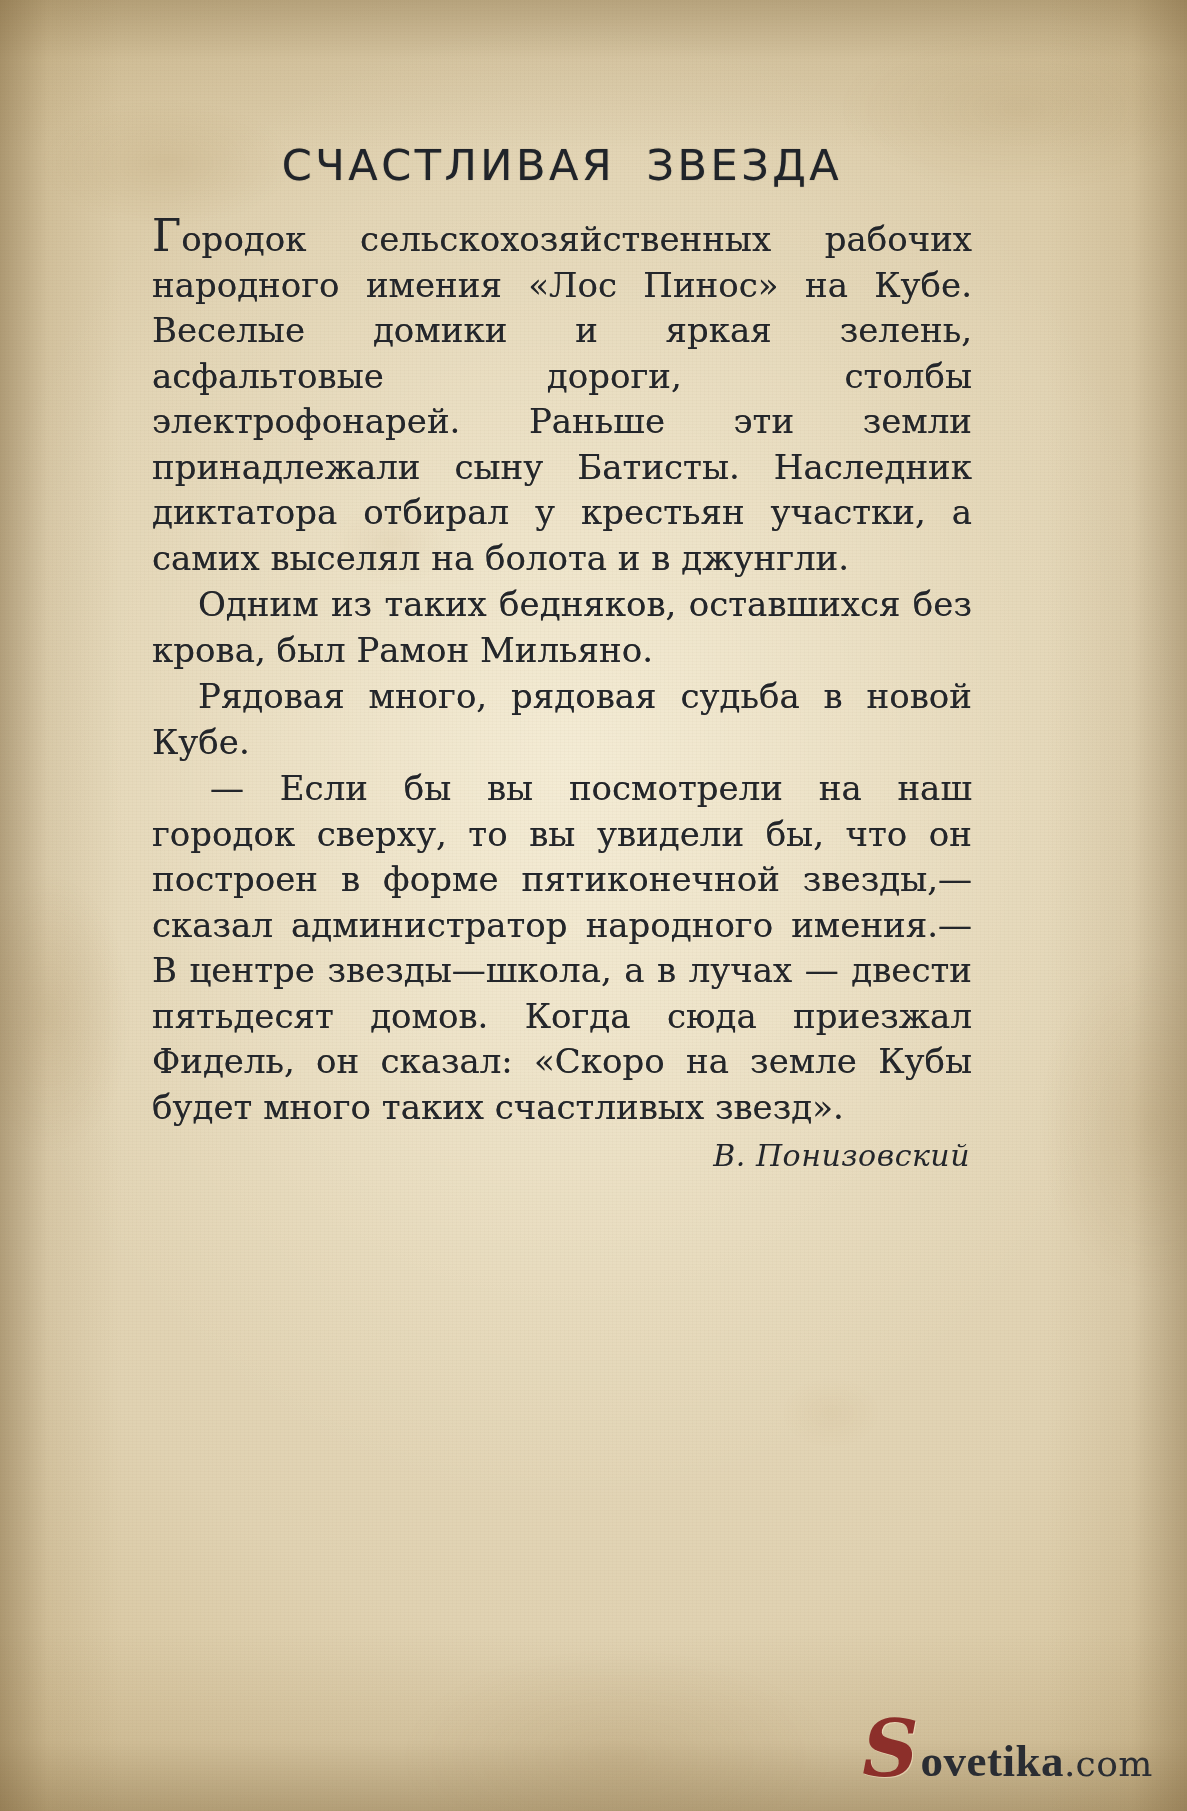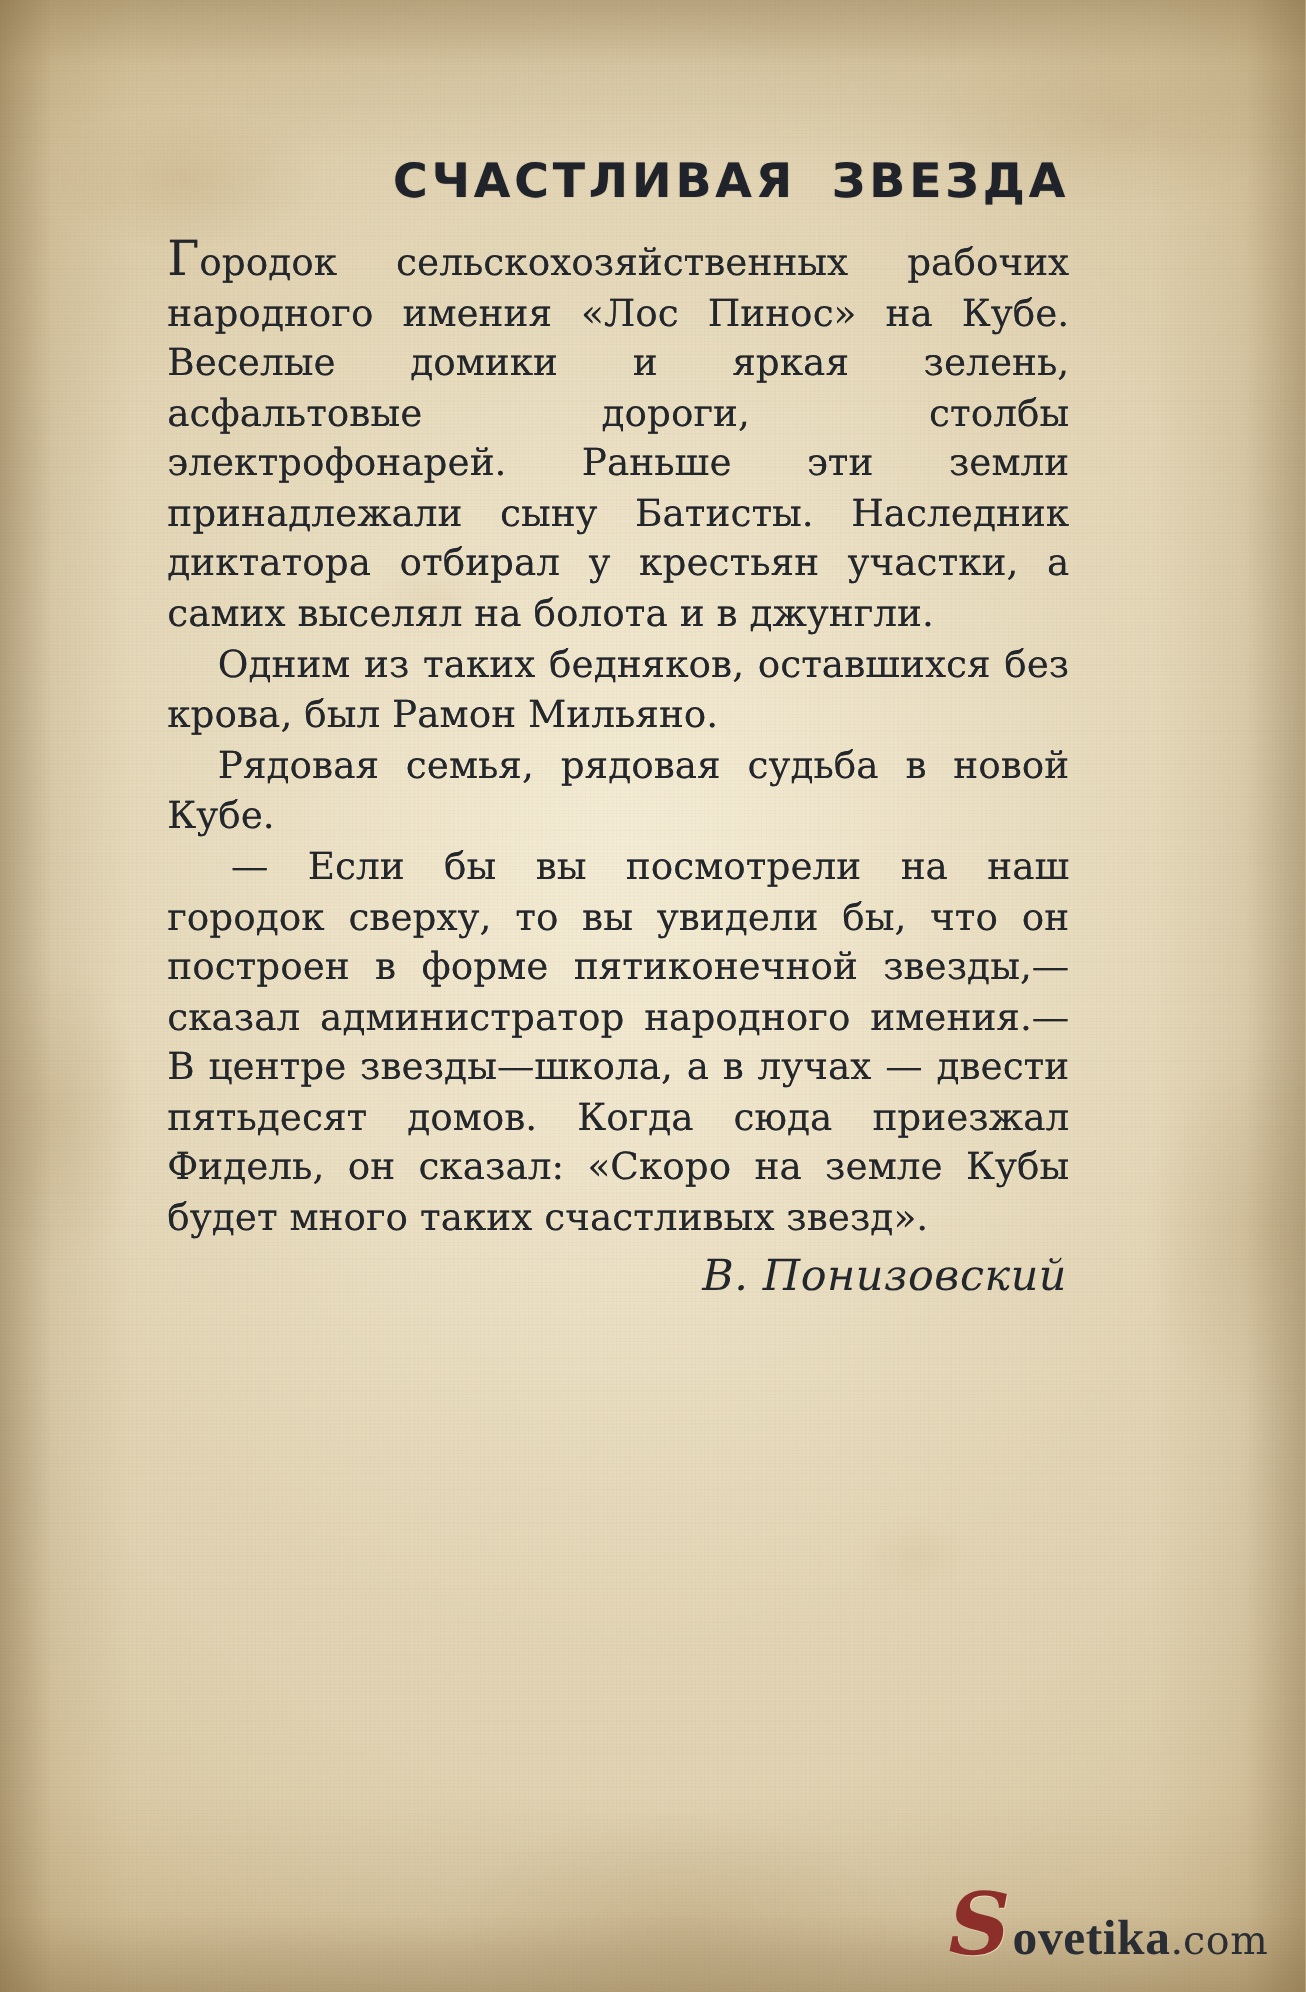--- a/index.html
+++ b/index.html
@@ -64,25 +64,25 @@
   
   .content {
     position: absolute;
     left: 152px;
     top: 140px;
     width: 820px;
   }
 
   .title {
     font-family: "DejaVu Sans", sans-serif;
-    font-weight: bold;
+    font-weight: normal;
     font-size: 43px;
     letter-spacing: 3.5px;
     color: #20242a;
-    text-align: right;
+    text-align: center;
     margin: 0 0 24px 0;
     text-shadow: 0 0 1px rgba(40,35,25,0.5);
     word-spacing: 14px;
   }
 
   .para {
     font-family: "DejaVu Serif", serif;
     font-size: 34px;
     line-height: 45.5px;
     color: #23262b;
@@ -97,21 +97,21 @@
   .dropcap-para::first-letter {
     font-size: 44px;
     line-height: 44px;
   }
 
   .signature {
     margin-top: 8px;
     text-align: right;
     font-family: "DejaVu Serif", serif;
     font-style: italic;
-    font-size: 39px;
+    font-size: 30px;
     color: #23262b;
     letter-spacing: .5px;
     padding-right: 2px;
   }
 
   
   .watermark {
     position: absolute;
     right: 34px;
     bottom: 26px;
@@ -156,21 +156,21 @@
 <div class="page">
   <div class="stains"></div>
   <div class="grain"></div>
   <div class="edge-shade"></div>
 
   <div class="content">
     <h1 class="title">СЧАСТЛИВАЯ ЗВЕЗДА</h1>
 
     <p class="para dropcap-para">Городок сельскохозяйственных рабочих народного имения «Лос Пинос» на Кубе. Веселые домики и яркая зелень, асфальтовые дороги, столбы электрофонарей. Раньше эти земли принадлежали сыну Батисты. Наследник диктатора отбирал у крестьян участки, а самих выселял на болота и в джунгли.</p>
     <p class="para indent">Одним из таких бедняков, оставшихся без крова, был Рамон Мильяно.</p>
-    <p class="para indent">Рядовая семья, рядовая судьба в новой Кубе.</p>
+    <p class="para indent">Рядовая много, рядовая судьба в новой Кубе.</p>
     <p class="para indent-lg">— Если бы вы посмотрели на наш городок сверху, то вы увидели бы, что он построен в форме пятиконечной звезды,— сказал администратор народного имения.—В центре звезды—школа, а в лучах — двести пятьдесят домов. Когда сюда приезжал Фидель, он сказал: «Скоро на земле Кубы будет много таких счастливых звезд».</p>
 
     <div class="signature">В. Понизовский</div>
   </div>
 
   <div class="watermark">
     <span class="wm-s">S</span>
     <span class="wm-main">ovetika</span>
     <span class="wm-dot">.</span>
     <span class="wm-com">com</span>

